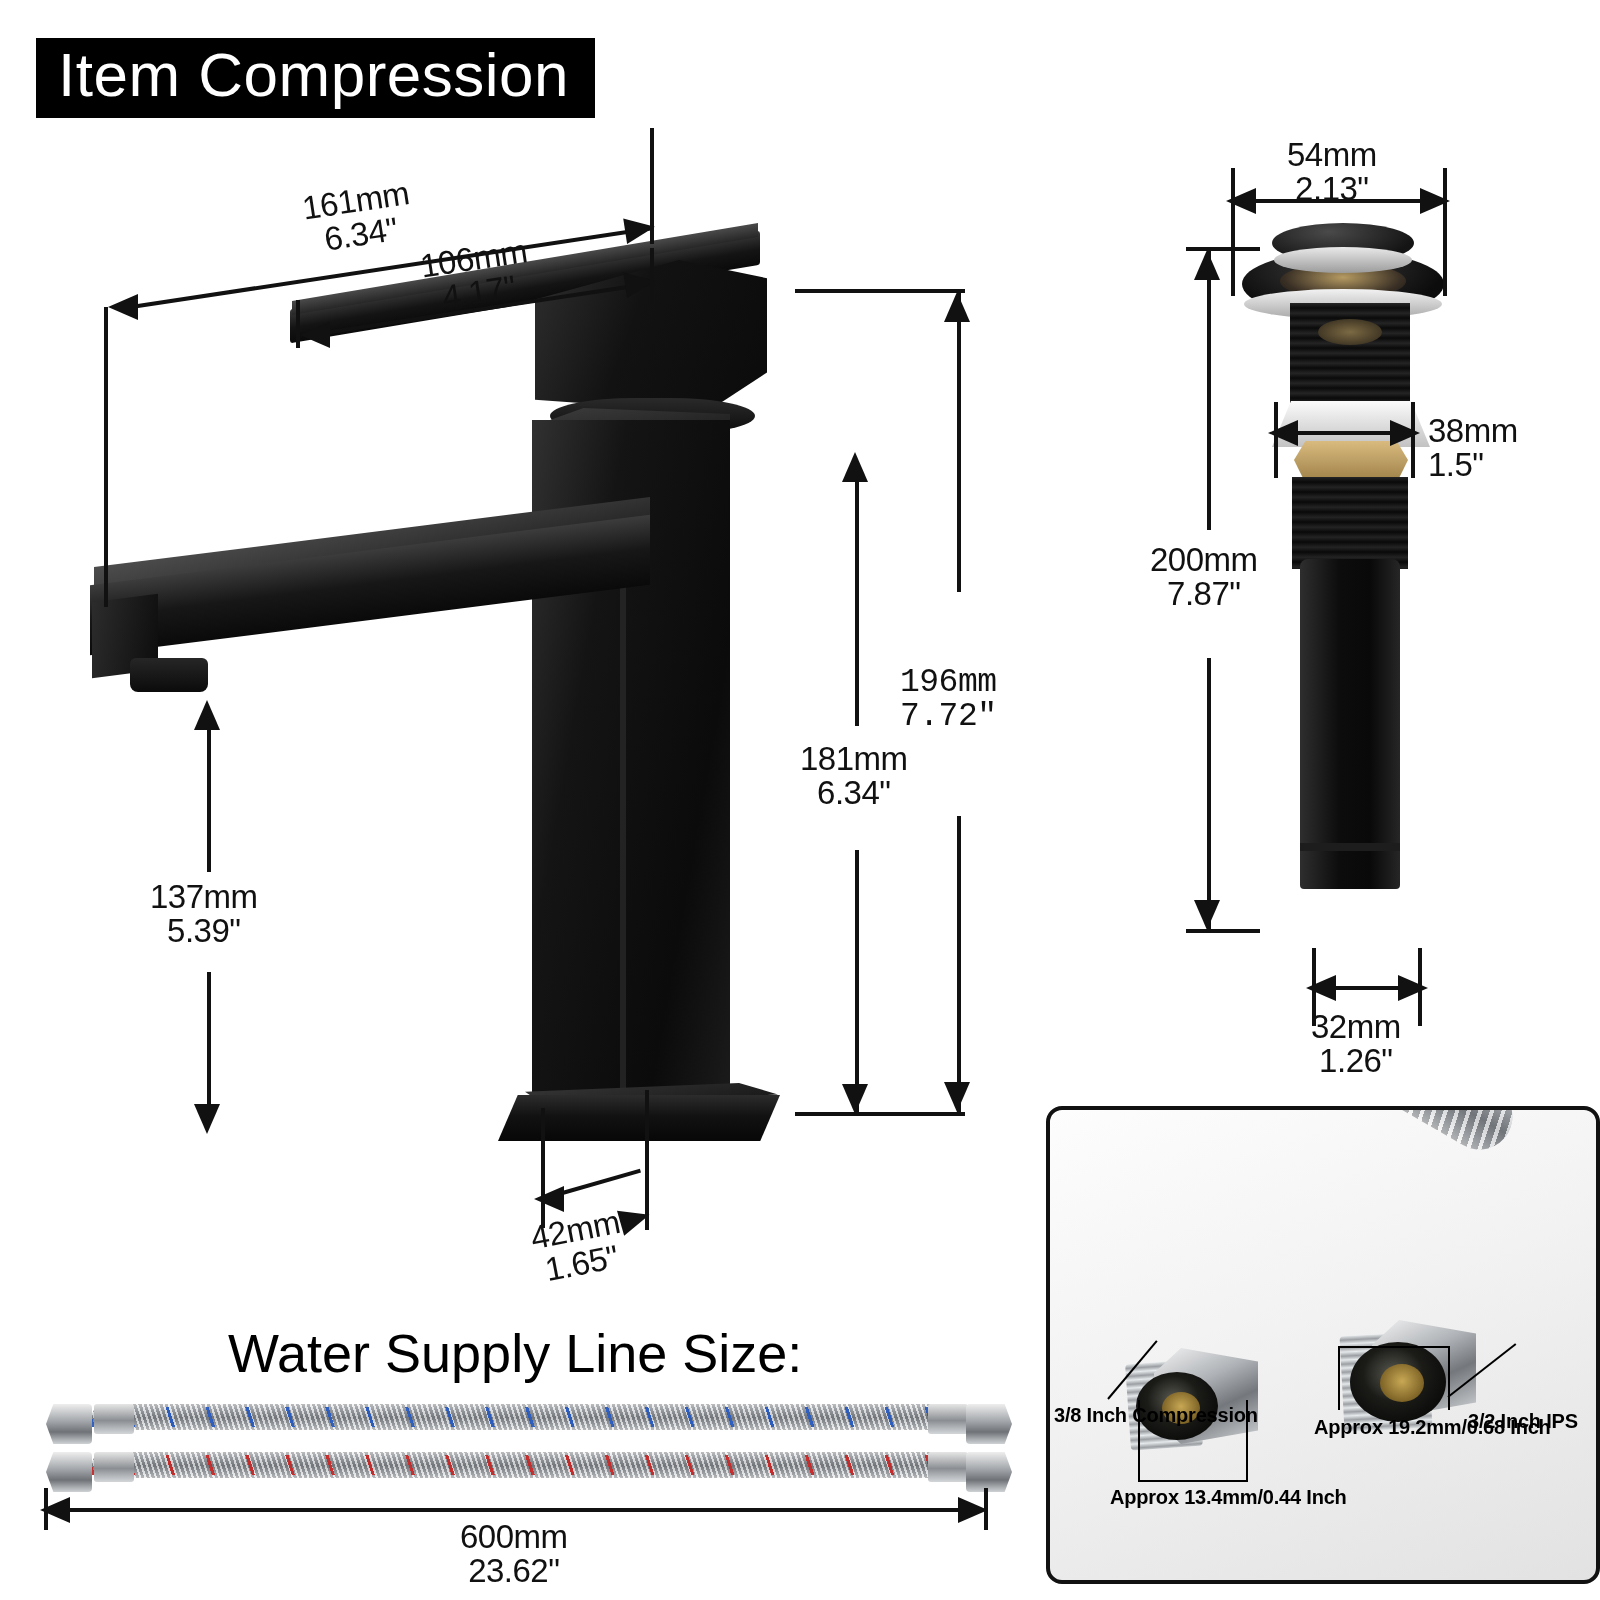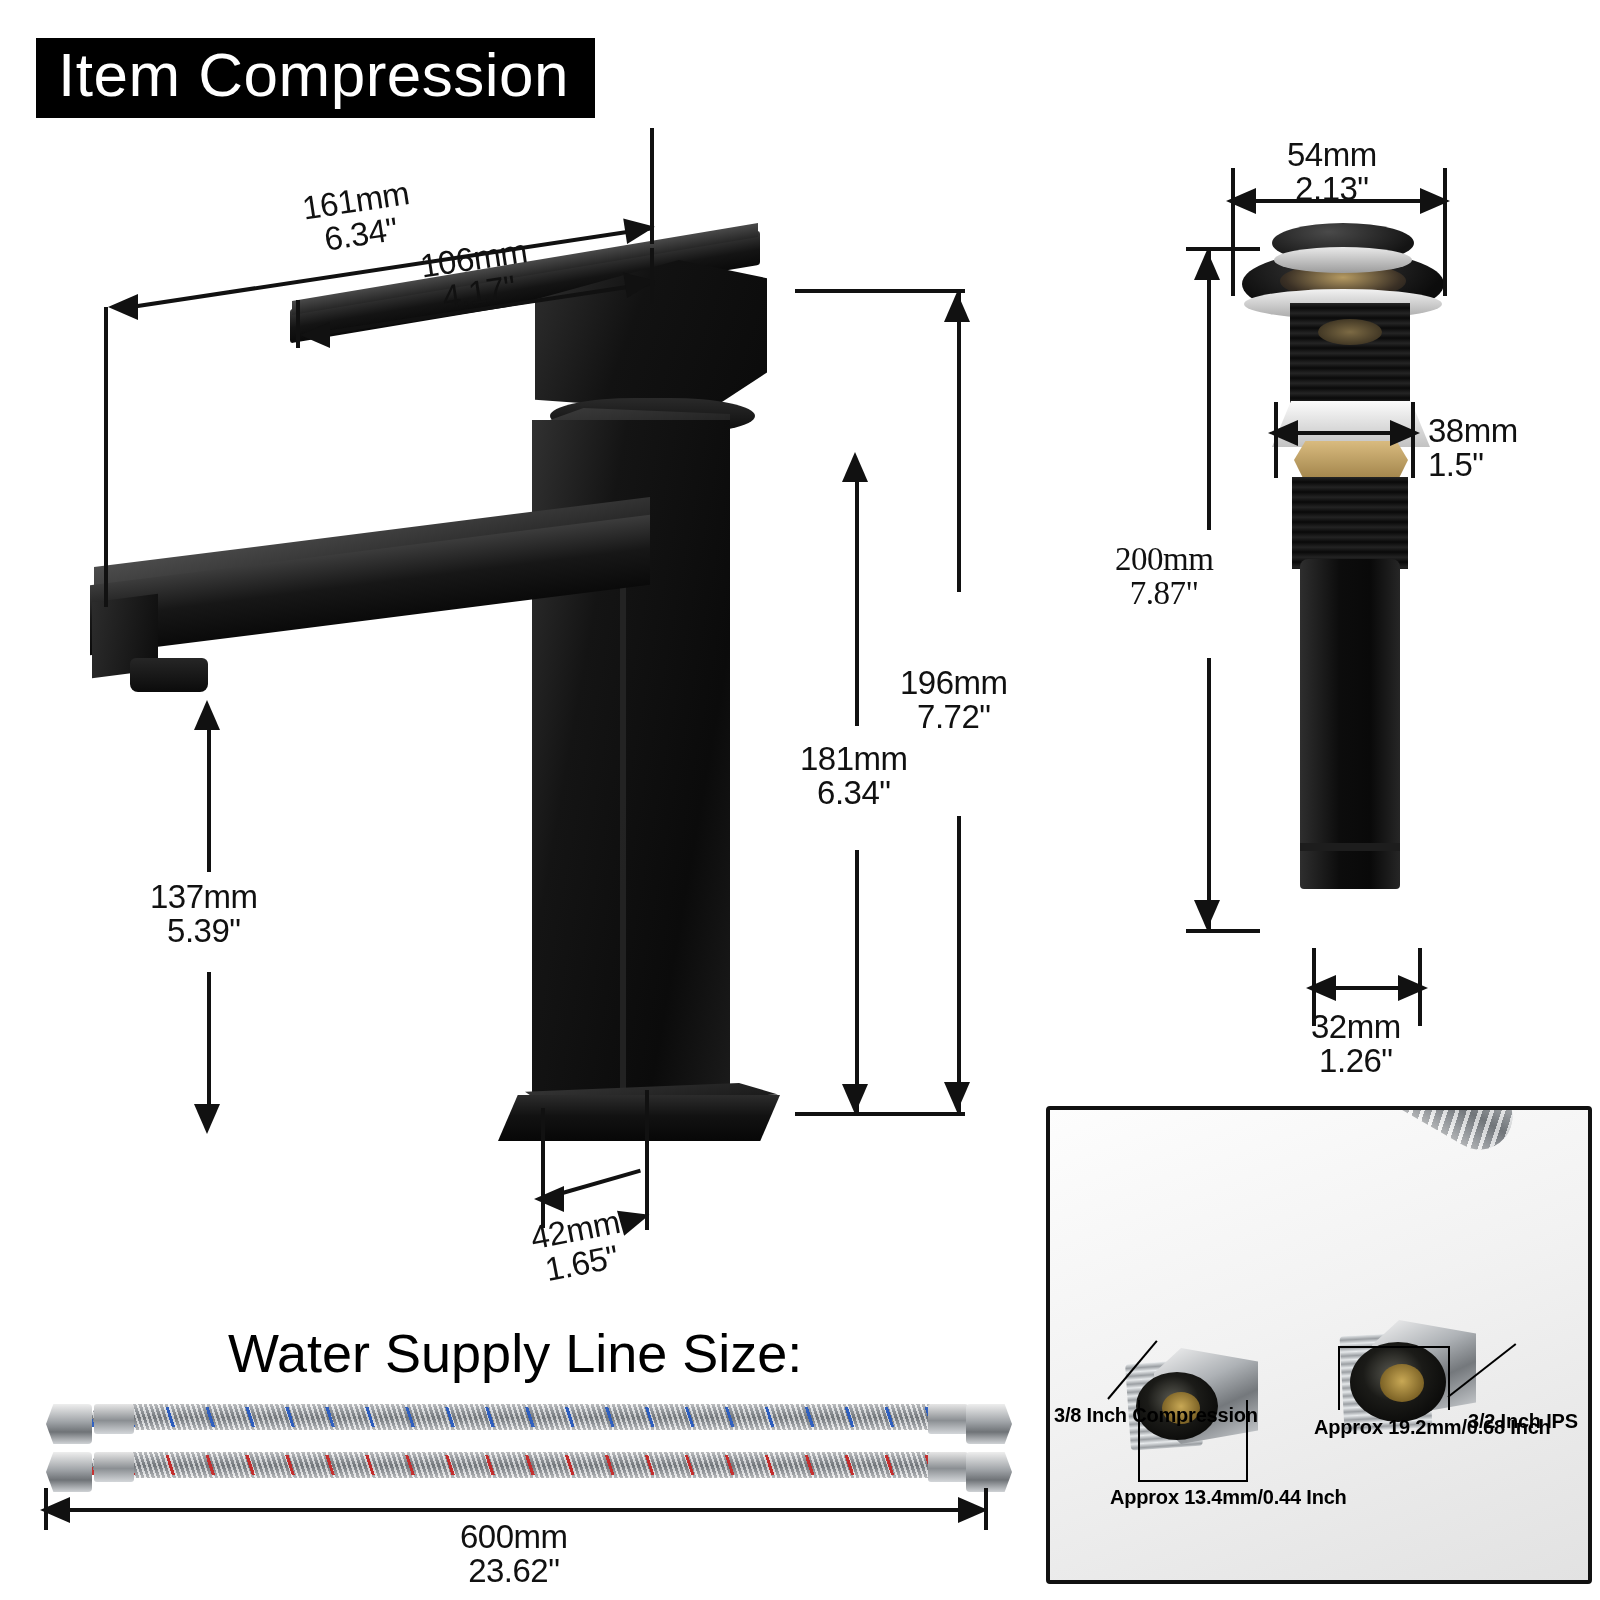--- a/index.html
+++ b/index.html
@@ -114,22 +114,22 @@
   .marks-red{position:absolute;top:3px;height:20px;width:100%;
      background:repeating-linear-gradient(72deg,rgba(196,40,40,.95) 0 3px,rgba(0,0,0,0) 3px 38px);}
   .nut{position:absolute;width:46px;height:40px;top:-7px;
      background:linear-gradient(180deg,#eee,#9fa3a7 45%,#6f7377 70%,#cfd2d5);
      clip-path:polygon(16% 0%,100% 0%,100% 100%,16% 100%,0% 50%);border-radius:4px;}
   .ferrule{position:absolute;width:40px;height:30px;top:-2px;
      background:linear-gradient(180deg,#e6e6e6,#8b8f93 55%,#d3d6d9);border-radius:3px;}
 
   
   #inset{position:absolute;left:1046px;top:1106px;width:538px;height:470px;
-     border:4px solid #111;border-radius:4px;overflow:hidden;
-     background:linear-gradient(160deg,#fdfdfd 0%,#f2f2f2 45%,#e2e2e2 100%);}
+     border:4px solid #111;border-radius:16px;overflow:hidden;
+     background:linear-gradient(160deg,#fdfdfd 0%,#f2f2f2 45%,#e2e2e2 100%);padding-left:8px;}
   .ihose{position:absolute;width:400px;height:66px;border-radius:33px;
      background:linear-gradient(180deg,#fafafa 0%,#c6c9cc 20%,#83878b 52%,#b9bcc0 78%,#ededed 100%);}
   .ibraid{position:absolute;inset:0;border-radius:33px;
      background:repeating-linear-gradient(78deg,rgba(255,255,255,.6) 0 4px,rgba(85,90,95,.4) 4px 11px);}
   .inut{position:absolute;width:104px;height:96px;
      background:linear-gradient(155deg,#f4f4f4,#aeb2b6 38%,#74787c 62%,#d5d8db);
      clip-path:polygon(26% 0%,100% 14%,100% 86%,26% 100%,0% 74%,0% 26%);}
   .ibore{position:absolute;border-radius:50%;
      background:radial-gradient(ellipse at 45% 40%,#5a5a52 0%,#1b1b18 40%,#000 100%);}
   .ibore-in{position:absolute;border-radius:50%;
@@ -186,21 +186,21 @@
   </div>
 </div>
 
 <div class="abs">
   <div class="hline" style="left:795px;top:289px;width:170px;"></div>
   <div class="hline" style="left:795px;top:1112px;width:170px;"></div>
   <div class="vline" style="left:957px;top:292px;height:300px;"></div>
   <div class="ar ar-u" style="left:944px;top:292px;"></div>
   <div class="vline" style="left:957px;top:816px;height:296px;"></div>
   <div class="ar ar-d" style="left:944px;top:1082px;"></div>
-  <div class="dimtxt ctr" style="left:900px;top:666px;">
+  <div class="dimtxt ctr" style="left:900px;top:666px;font-family:Liberation Mono, monospace;">
     <span>196mm</span>
     <span class="l2">7.72"</span>
   </div>
 </div>
 
 <div class="abs">
   <div class="vline" style="left:855px;top:464px;height:262px;"></div>
   <div class="ar ar-u" style="left:842px;top:452px;"></div>
   <div class="vline" style="left:855px;top:850px;height:262px;"></div>
   <div class="ar ar-d" style="left:842px;top:1084px;"></div>
@@ -275,21 +275,21 @@
   </div>
 </div>
 
 <div class="abs">
   <div class="hline" style="left:1186px;top:247px;width:74px;"></div>
   <div class="hline" style="left:1186px;top:929px;width:74px;"></div>
   <div class="vline" style="left:1207px;top:250px;height:280px;"></div>
   <div class="ar ar-u" style="left:1194px;top:250px;"></div>
   <div class="vline" style="left:1207px;top:658px;height:272px;"></div>
   <div class="ar ar-d" style="left:1194px;top:900px;"></div>
-  <div class="dimtxt ctr" style="left:1115px;top:543px;font-family:Liberation Serif, serif;">
+  <div class="dimtxt ctr" style="left:1150px;top:543px;">
     <span>200mm</span>
     <span class="l2">7.87"</span>
   </div>
 </div>
 
 <div class="abs">
   <div class="vline" style="left:1312px;top:948px;height:78px;"></div>
   <div class="vline" style="left:1418px;top:948px;height:78px;"></div>
   <div class="hline" style="left:1322px;top:986px;width:92px;"></div>
   <div class="ar ar-l" style="left:1306px;top:975px;"></div>

